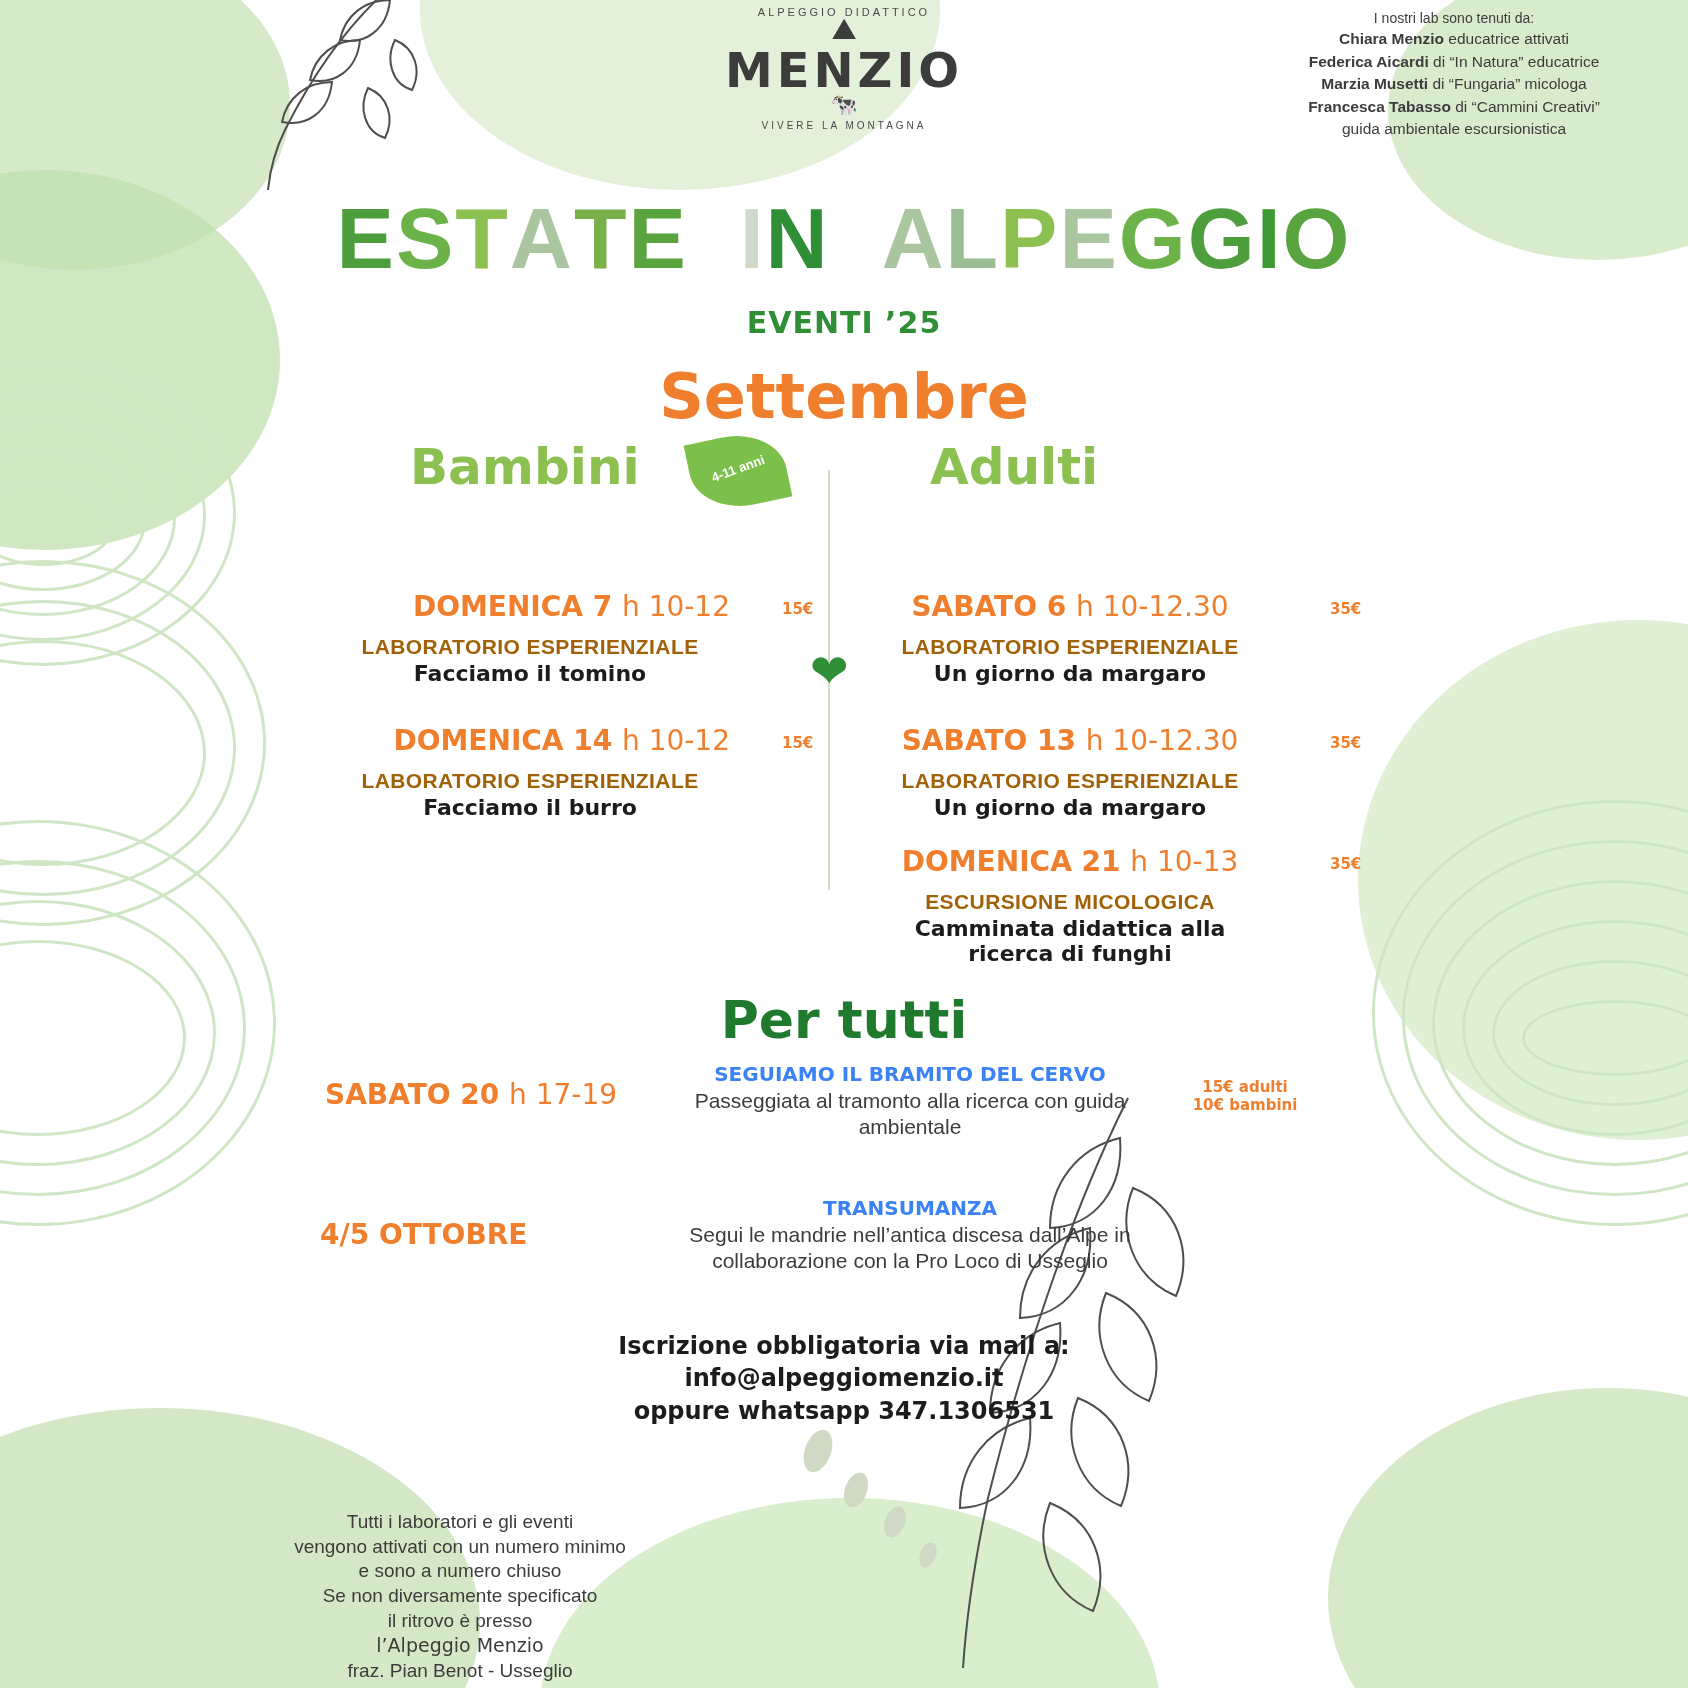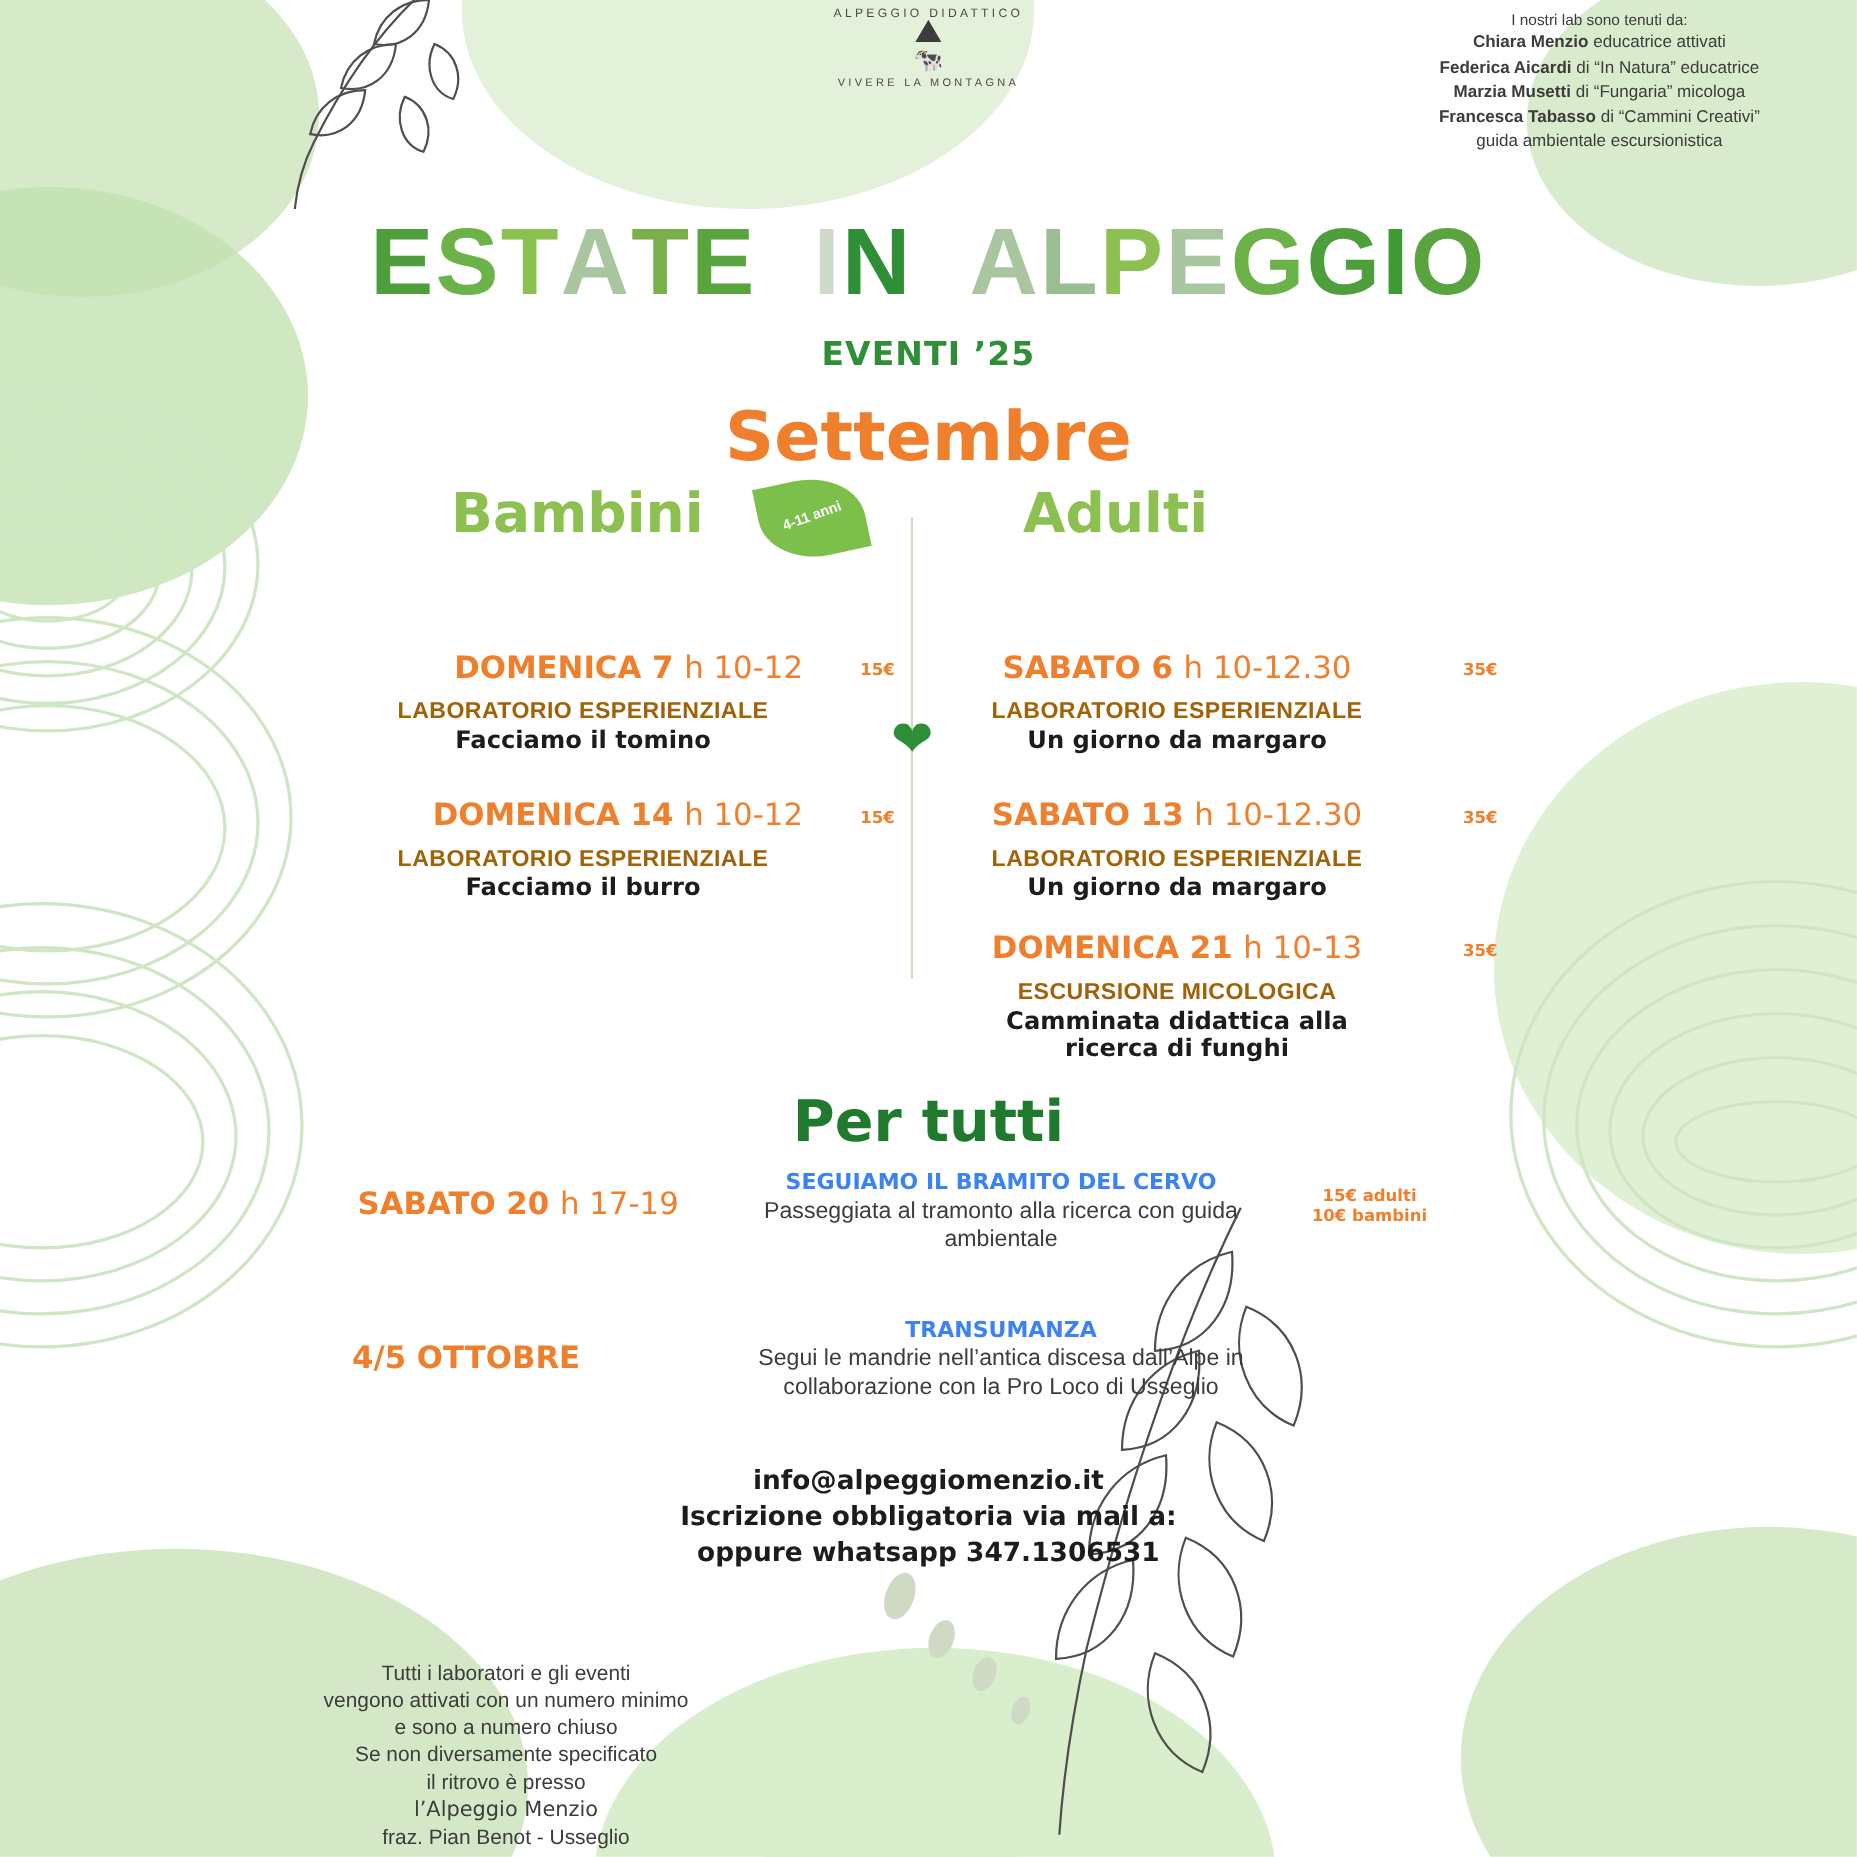--- a/index.html
+++ b/index.html
@@ -136,20 +136,21 @@
 
   <div class="blob" style="left:805px;bottom:215px;width:26px;height:44px;background:#cfd9c3;transform:rotate(20deg);"></div>
   <div class="blob" style="left:845px;bottom:180px;width:22px;height:36px;background:#cfd9c3;transform:rotate(20deg);"></div>
   <div class="blob" style="left:885px;bottom:150px;width:20px;height:32px;background:#cfd9c3;transform:rotate(20deg);"></div>
   <div class="blob" style="left:920px;bottom:120px;width:16px;height:26px;background:#cfd9c3;transform:rotate(20deg);"></div>
 </div>
 
 <div class="logo-wrap">
   <div class="logo-arc-top">ALPEGGIO DIDATTICO</div>
   <div class="logo-house">⛰</div>
+  <div class="logo-name">MENZIO</div>
   <div class="logo-cow">🐄</div>
   <div class="logo-arc-bot">VIVERE LA MONTAGNA</div>
 </div>
 
 <div class="credits">
   <div class="lead">I nostri lab sono tenuti da:</div>
   <div><b>Chiara Menzio</b><span> educatrice attivati</span></div>
   <div><b>Federica Aicardi</b><span> di “In Natura” educatrice</span></div>
   <div><b>Marzia Musetti</b><span> di “Fungaria” micologa</span></div>
   <div><b>Francesca Tabasso</b><span> di “Cammini Creativi”</span></div>
@@ -239,22 +240,22 @@
     <span>4/5 OTTOBRE</span>
     <span class="hh"></span>
   </div>
   <div class="body" style="left:650px;top:1196px;">
     <div class="t">TRANSUMANZA</div>
     <div class="d">Segui le mandrie nell’antica discesa dall’Alpe in collaborazione con la Pro Loco di Usseglio</div>
   </div>
 </div>
 
 <div class="signup">
+  <div>Iscrizione obbligatoria via mail a:</div>
   <div>info@alpeggiomenzio.it</div>
-  <div>Iscrizione obbligatoria via mail a:</div>
   <div>oppure whatsapp 347.1306531</div>
 </div>
 
 <div class="footnote">
   <div>Tutti i laboratori e gli eventi</div>
   <div>vengono attivati con un numero minimo</div>
   <div>e sono a numero chiuso</div>
   <div>Se non diversamente specificato</div>
   <div>il ritrovo è presso</div>
   <div><b>l’Alpeggio Menzio</b></div>

